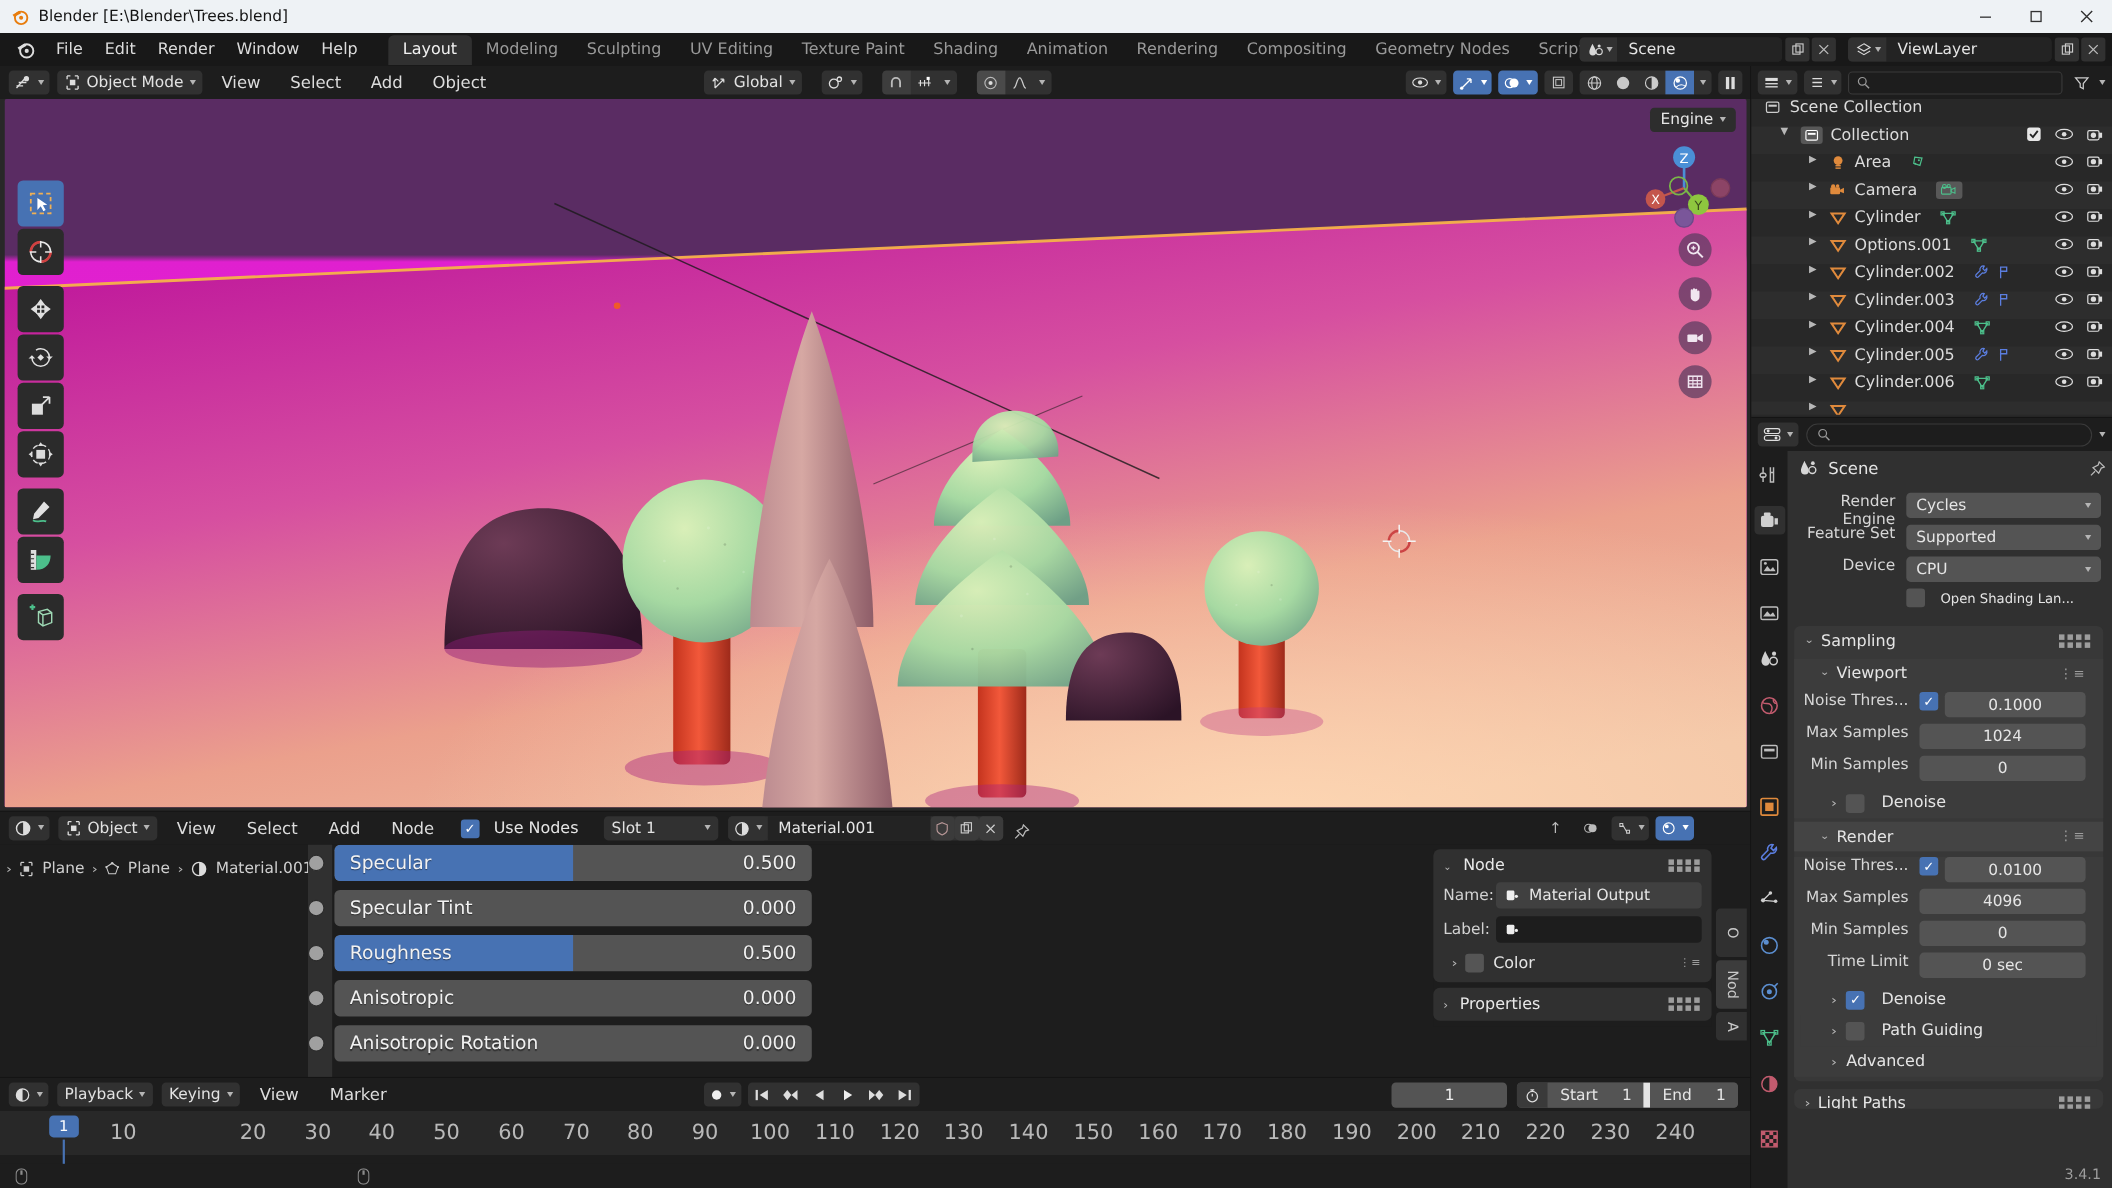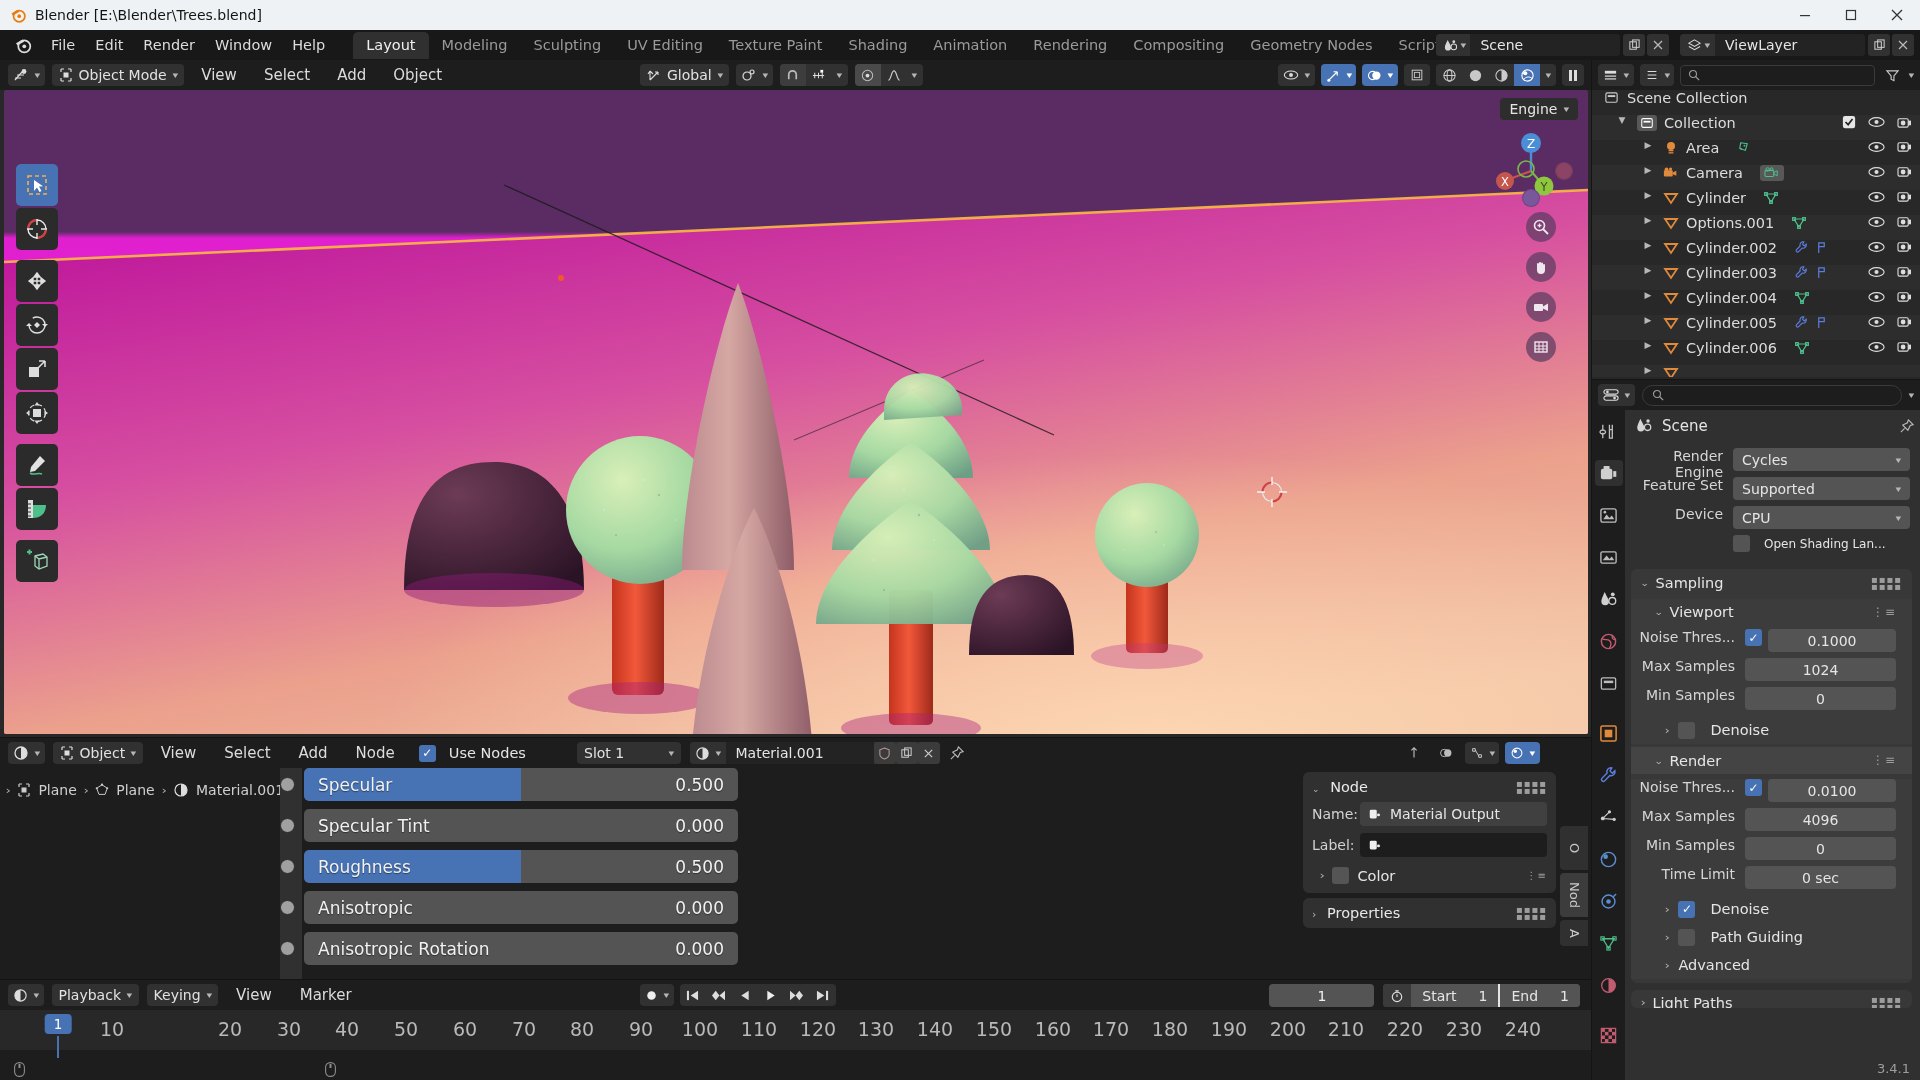--- a/index.html
+++ b/index.html
@@ -290,21 +290,21 @@
             <rect x="4.5" y="4.5" width="5" height="5" fill="#ddd"></rect>
           </svg>
         <span>Object Mode</span>
         <span class="chev">▾</span>
       </div>
       <div class="menu-item">View</div>
       <div class="menu-item">Select</div>
       <div class="menu-item">Add</div>
       <div class="menu-item">Object</div>
 
-      <div style="position:absolute;left:640px;display:flex;align-items:center;gap:7px">
+      <div style="position:absolute;left:640px;display:flex;align-items:center;gap:18px">
         <div class="drop">
           <svg width="14" height="14" viewBox="0 0 14 14">
               <path d="M3 12 L3 3 M3 3 L6 6 M3 3 L1 6 M3 12 L11 4 M11 4 L8 4 M11 4 L11 7" stroke="#ddd" stroke-width="1.1" fill="none"></path>
             </svg>
           <span>Global</span>
           <span class="chev">▾</span>
         </div>
         <div class="drop sm">
           <svg width="16" height="16" viewBox="0 0 16 16">
               <circle cx="6" cy="9" r="4" fill="none" stroke="#ddd" stroke-width="1.2"></circle>
@@ -657,21 +657,21 @@
       </div>
       <div class="menu-item">View</div>
       <div class="menu-item">Select</div>
       <div class="menu-item">Add</div>
       <div class="menu-item">Node</div>
       <div style="display:flex;align-items:center;gap:7px;margin-left:6px">
         <span class="pr-check">✓</span>
         <span style="font-size:14.5px">Use Nodes</span>
       </div>
 
-      <div style="position:absolute;left:577px;display:flex;align-items:center;gap:9px">
+      <div style="position:absolute;left:549px;display:flex;align-items:flex-end;gap:9px">
         <div class="drop" style="width:104px;justify-content:space-between">
           <span>Slot 1</span>
           <span class="chev">▾</span>
         </div>
         <div style="display:flex;align-items:center;height:22px;background:#313131;border-radius:4px">
           <div class="drop sm">
             <svg width="15" height="15" viewBox="0 0 16 16">
                 <circle cx="8" cy="8" r="6" fill="none" stroke="#ddd" stroke-width="1.2"></circle>
                 <path d="M8 2 A6 6 0 018 14 Z" fill="#ddd"></path>
               </svg>
@@ -921,21 +921,21 @@
           <div style="width:28px;height:23px;display:flex;align-items:center;justify-content:center;background:#3a3a3a">
             <svg width="14" height="14" viewBox="0 0 16 16">
                 <circle cx="8" cy="9" r="5.4" fill="none" stroke="#ddd" stroke-width="1.3"></circle>
                 <path d="M8 9 L8 6 M6 2 L10 2 M8 2 L8 3.6" stroke="#ddd" stroke-width="1.3"></path>
               </svg>
           </div>
           <div class="sefield">
             <span>Start</span>
             <span>1</span>
           </div>
-          <div class="sefield" style="border-left:2px solid #e5e5e5">
+          <div class="sefield" style="border-left:6px solid #e5e5e5">
             <span>End</span>
             <span>1</span>
           </div>
         </div>
       </div>
     </div>
 
     <div class="tl-ruler">
       <div class="playhead-lbl" style="left:58px">1</div>
       <div class="playhead-line" style="left:57px"></div>

